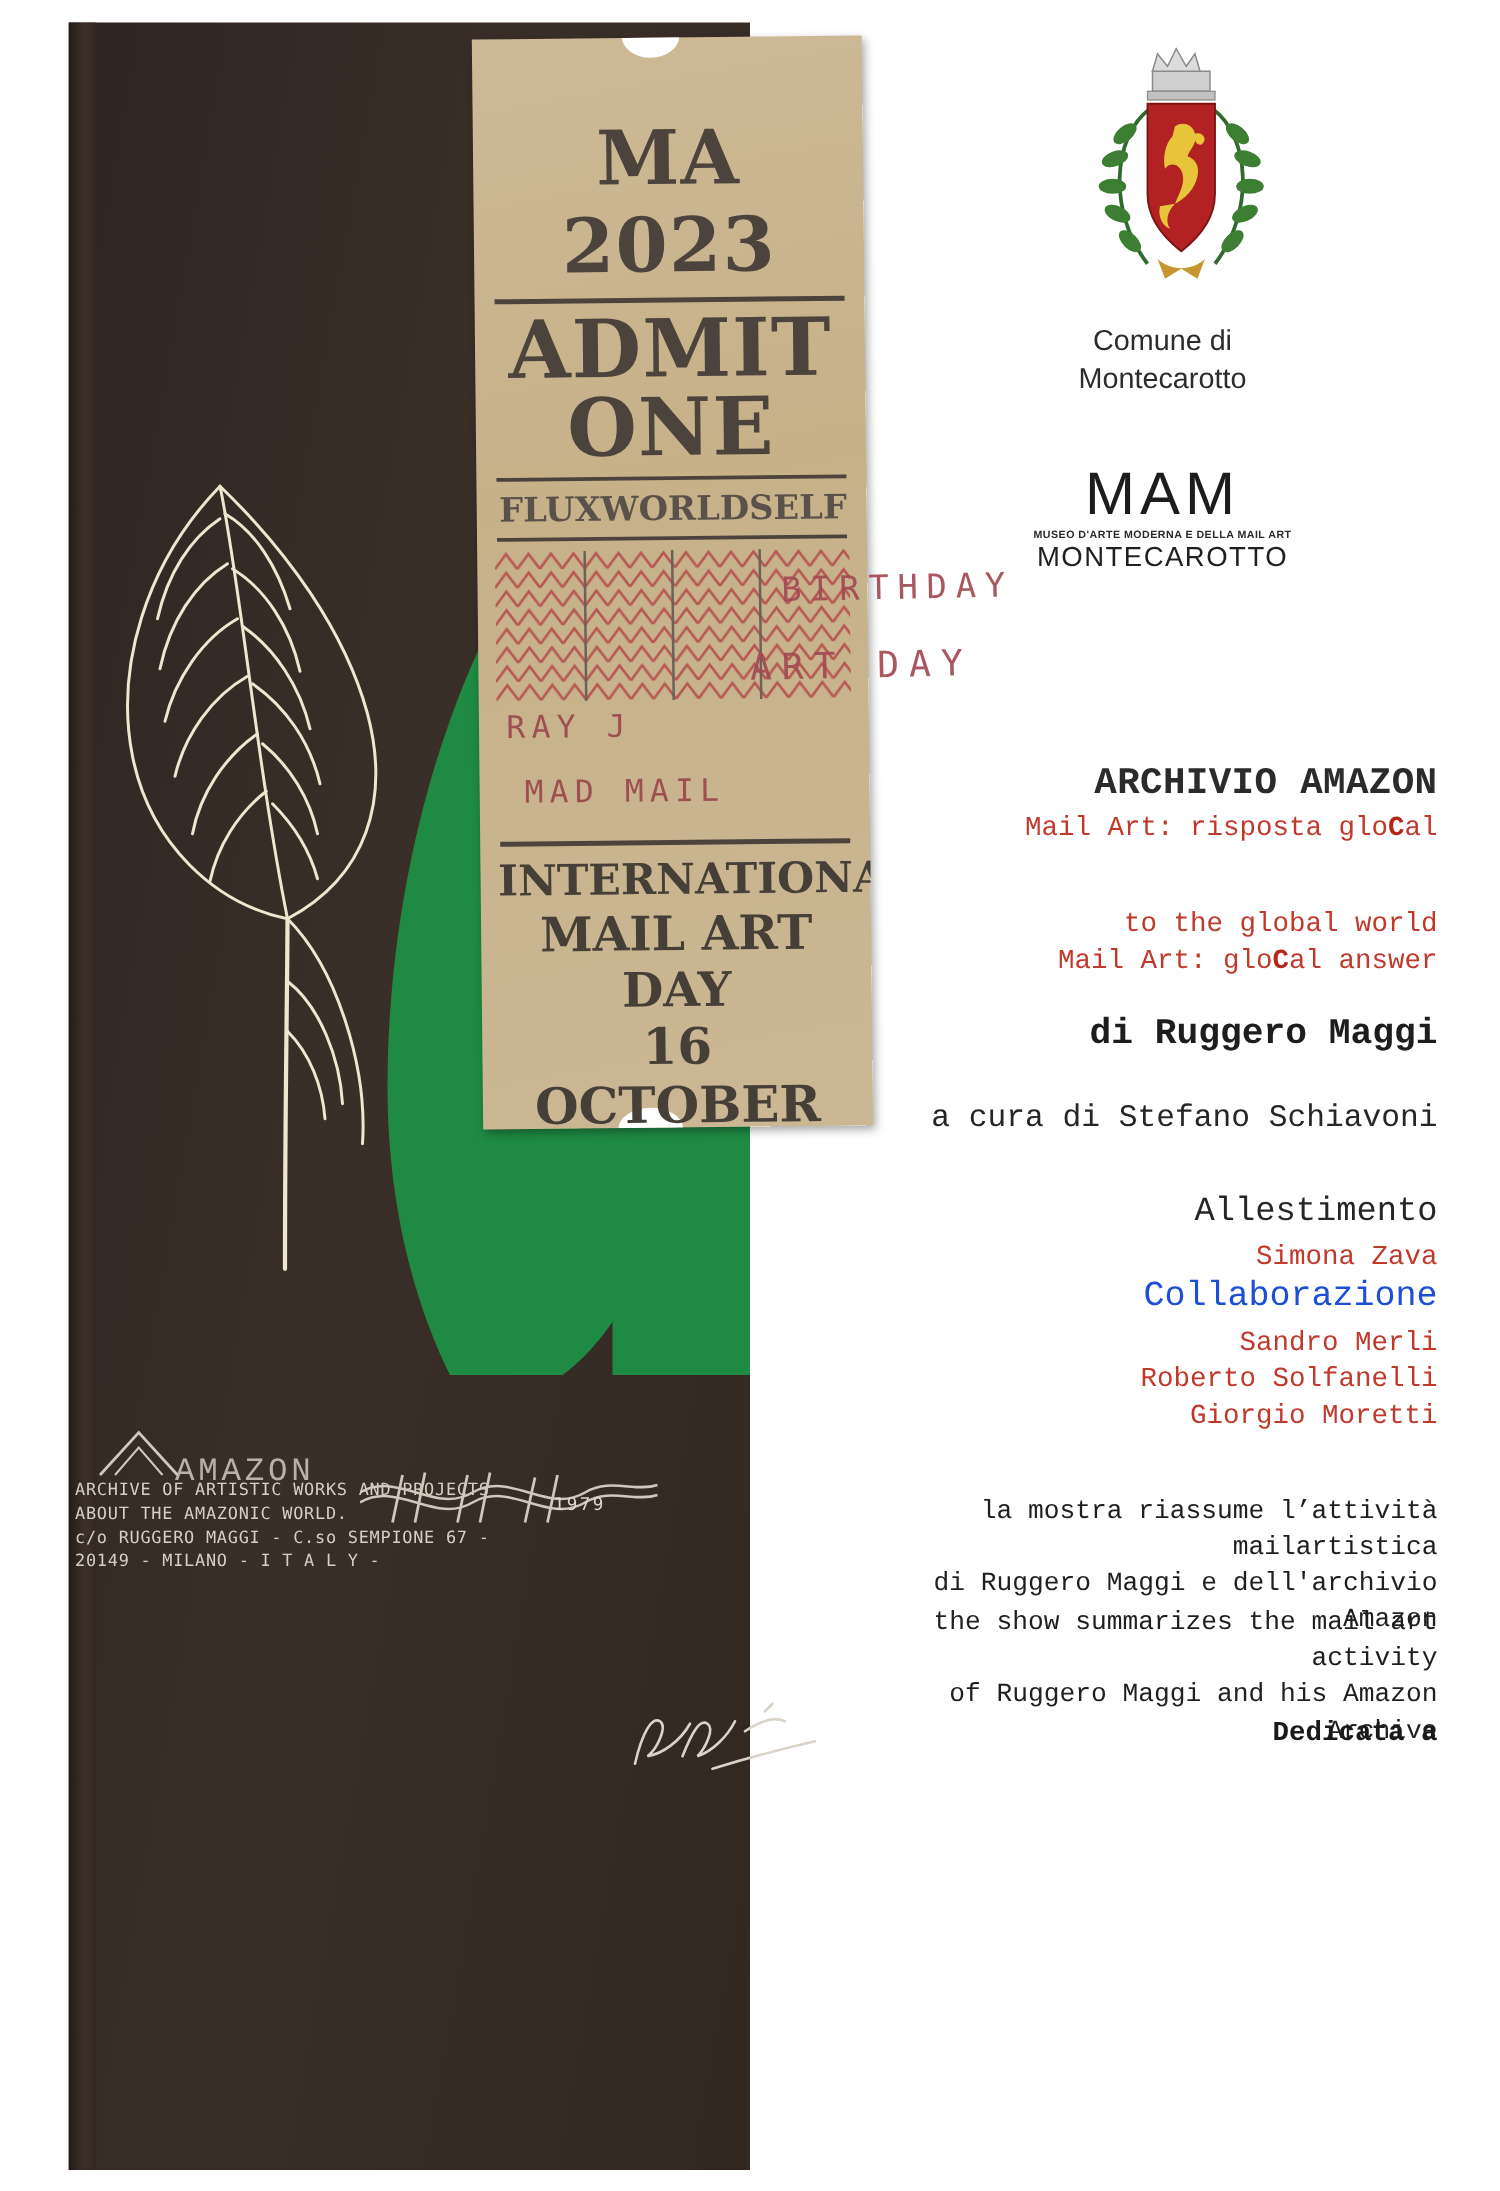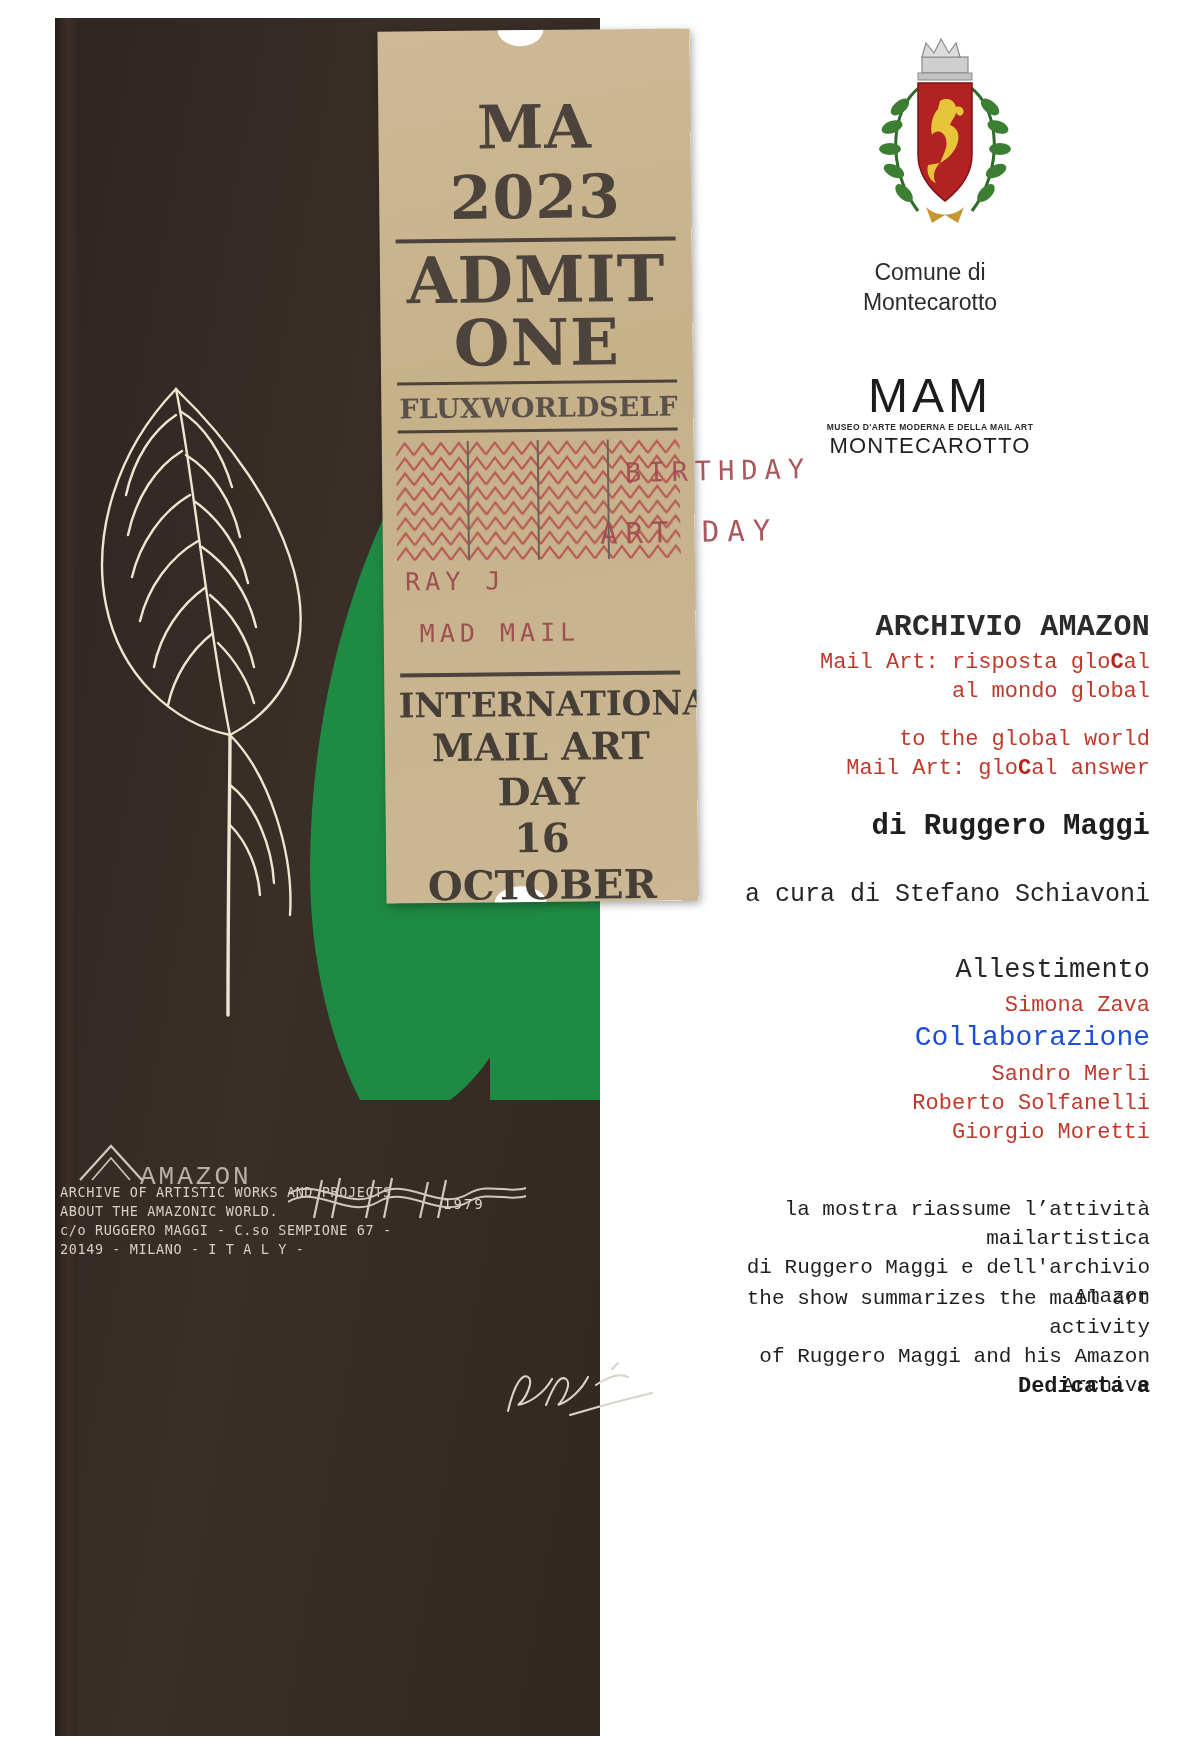--- a/index.html
+++ b/index.html
@@ -515,21 +515,20 @@
     <div class="mam-wrap">
       <div class="mam-big">MAM</div>
       <div class="mam-sub">MUSEO D'ARTE MODERNA E DELLA MAIL ART</div>
       <div class="mam-town">MONTECAROTTO</div>
     </div>
 
     <div class="block t-archivio">ARCHIVIO AMAZON</div>
 
     <div class="block t-red t-sub1">
       <div><span>Mail Art: risposta glo</span><span class="cap">C</span><span>al</span></div>
-      <div>al mondo global</div>
     </div>
 
     <div class="block t-red t-sub2">
       <div>to the global world</div>
       <div><span>Mail Art:  glo</span><span class="cap">C</span><span>al answer</span></div>
     </div>
 
     <div class="block t-di">di Ruggero Maggi</div>
     <div class="block t-cura">a cura di Stefano Schiavoni</div>
 

